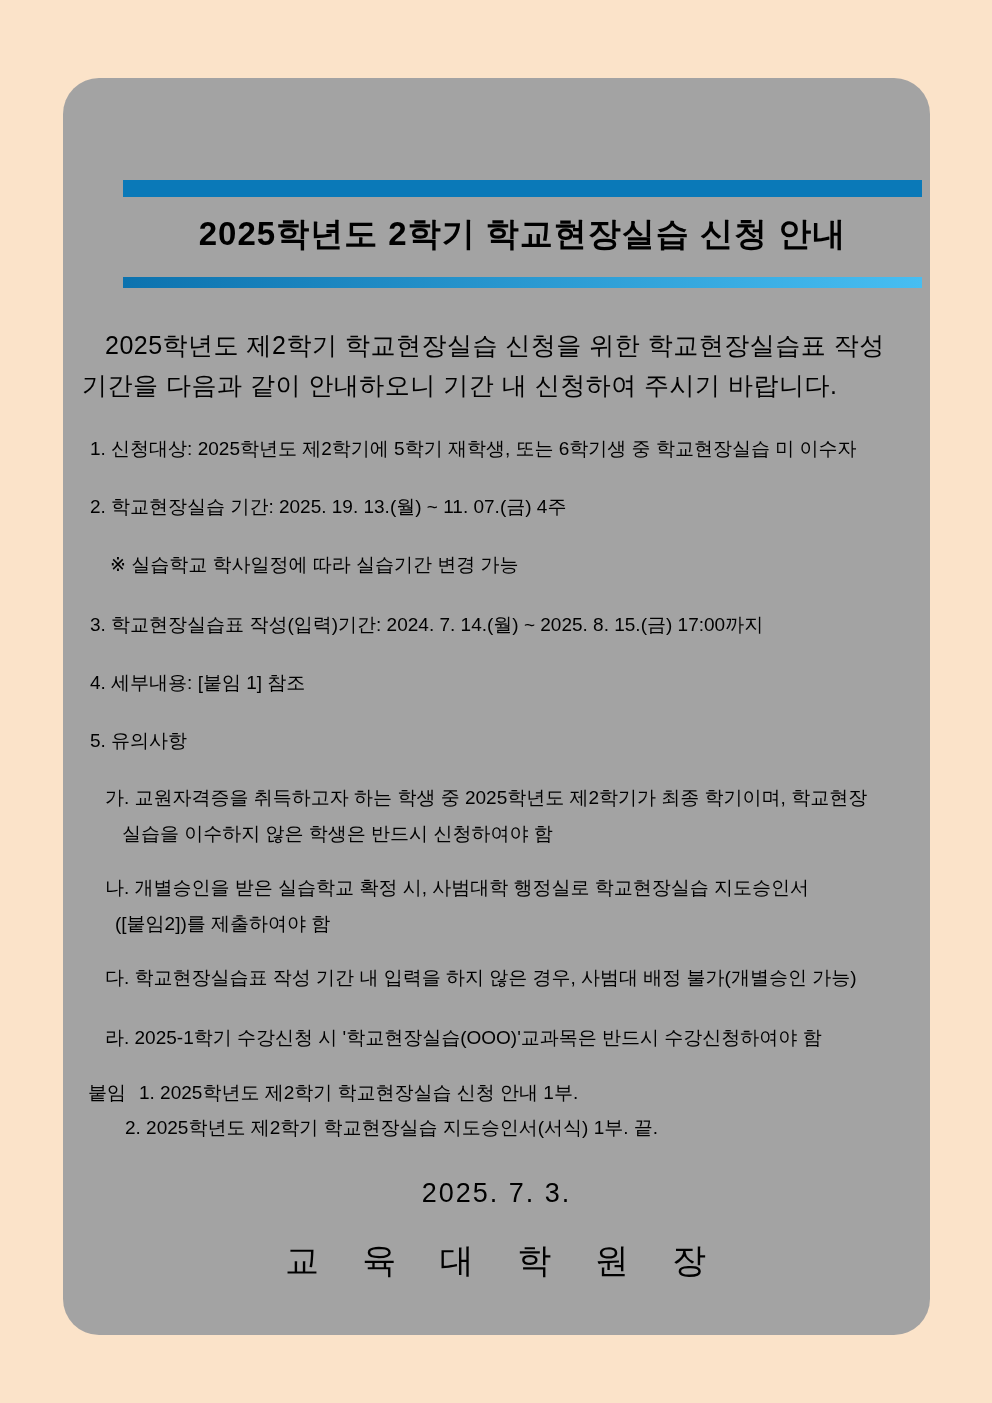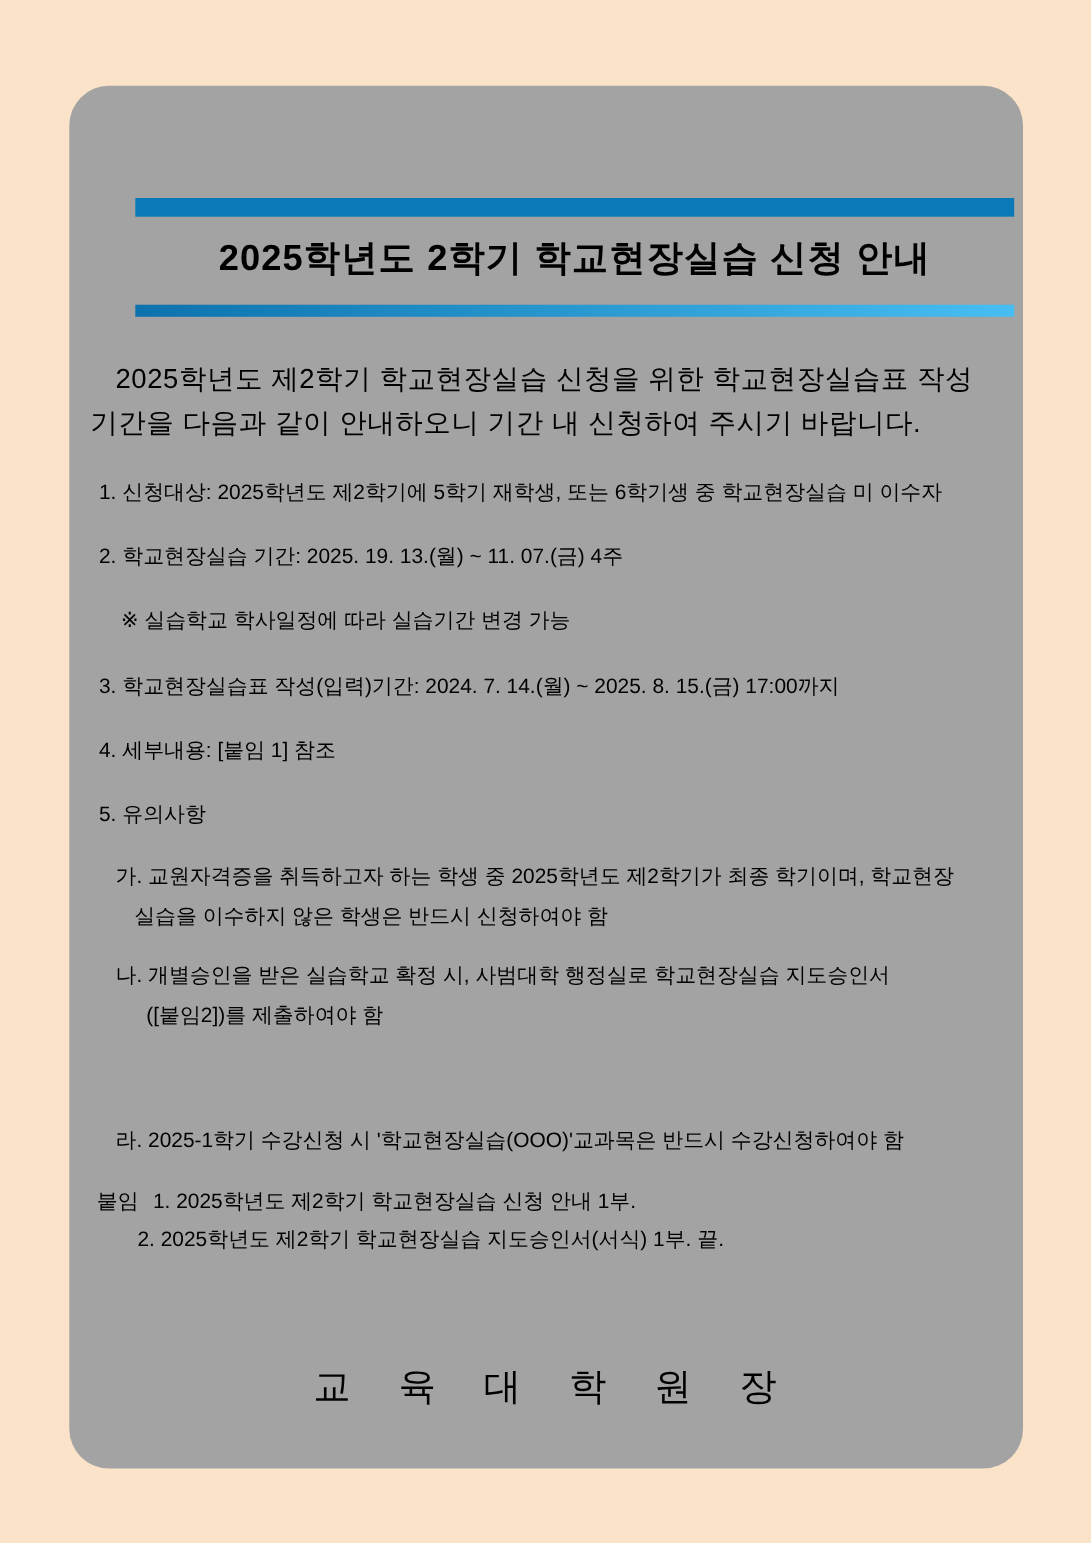--- a/index.html
+++ b/index.html
@@ -90,26 +90,28 @@
   <div class="abs body-text" style="left:27px; top:534px;">3. 학교현장실습표 작성(입력)기간: 2024. 7. 14.(월) ~ 2025. 8. 15.(금) 17:00까지</div>
 
   <div class="abs body-text" style="left:27px; top:592px;">4. 세부내용: [붙임 1] 참조</div>
 
   <div class="abs body-text" style="left:27px; top:650px;">5. 유의사항</div>
 
   <div class="abs body-text" style="left:42px; top:707px;">가. 교원자격증을 취득하고자 하는 학생 중 2025학년도 제2학기가 최종 학기이며, 학교현장</div>
   <div class="abs body-text" style="left:59px; top:743px;">실습을 이수하지 않은 학생은 반드시 신청하여야 함</div>
 
   <div class="abs body-text" style="left:42px; top:797px;">나. 개별승인을 받은 실습학교 확정 시, 사범대학 행정실로 학교현장실습 지도승인서</div>
-  <div class="abs body-text" style="left:70px; top:833px;">([붙임2])를 제출하여야 함</div>
+  <div class="abs body-text" style="left:52px; top:833px;">([붙임2])를 제출하여야 함</div>
 
+  <div class="abs body-text" style="left:42px; top:887px;">다. 학교현장실습표 작성 기간 내 입력을 하지 않은 경우, 사범대 배정 불가(개별승인 가능)</div>
 
   <div class="abs body-text" style="left:42px; top:947px;">라. 2025-1학기 수강신청 시 '학교현장실습(OOO)'교과목은 반드시 수강신청하여야 함</div>
 
   <div class="abs body-text" style="left:25px; top:1002px;">
     <span class="att-label">붙임</span><span class="att-item">1. 2025학년도 제2학기 학교현장실습 신청 안내 1부.</span>
   </div>
   <div class="abs body-text" style="left:62px; top:1037px;">2. 2025학년도 제2학기 학교현장실습 지도승인서(서식) 1부.   끝.</div>
 
+  <div class="date-line">2025. 7. 3.</div>
 
   <div class="signature-line">교 육 대 학 원 장</div>
 
 </div>
 
 </body></html>

